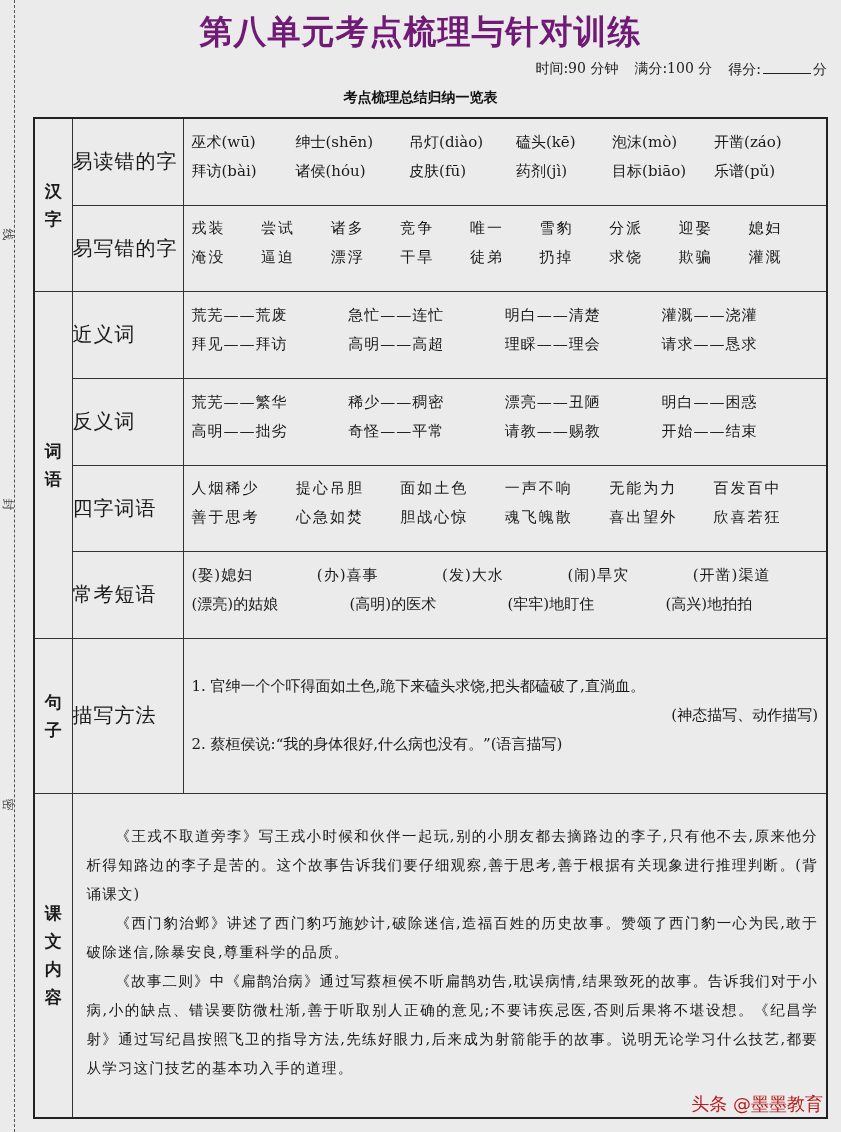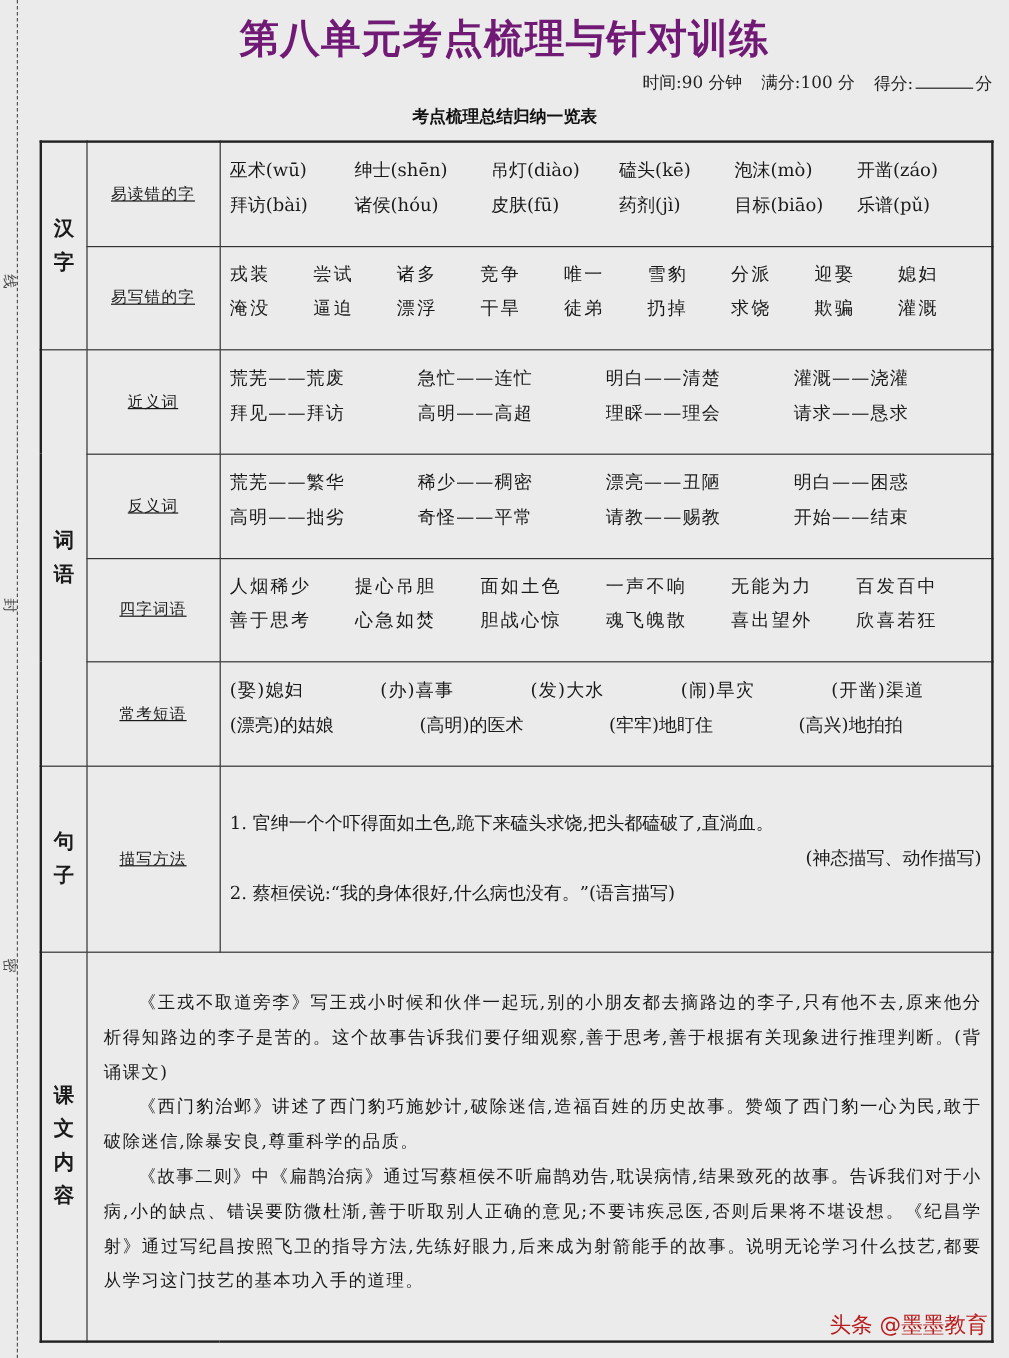--- a/index.html
+++ b/index.html
@@ -34,21 +34,21 @@
       position: absolute; left: 33px; top: 117px; width: 795px;
       border-collapse: collapse; table-layout: fixed;
       border: 2px solid #222;
     }
     table.summary td { border: 1px solid #333; vertical-align: middle; }
     td.cat {
       width: 38px; text-align: center; font-family: "DejaVu Sans", sans-serif; font-weight: bold;
       font-size: 17px; line-height: 28px;
     }
     td.sub {
-      width: 111px; text-align: center; font-size: 13px; letter-spacing: 1px; text-decoration: underline;
+      width: 111px; text-align: left; font-size: 20px; letter-spacing: 1px;
     }
     td.content { padding: 0 8px 0 8px; font-size: 15px; }
 
     .grid-row { display: flex; height: 29px; white-space: nowrap; }
     .grid-row span { display: inline-block; }
 
     .pinyin-row span { width: 107px; }
     .pinyin-row span:nth-child(2) { width: 117px; }
     .pinyin-row span:nth-child(3) { width: 110px; }
     .pinyin-row span:nth-child(4) { width: 99px; }

